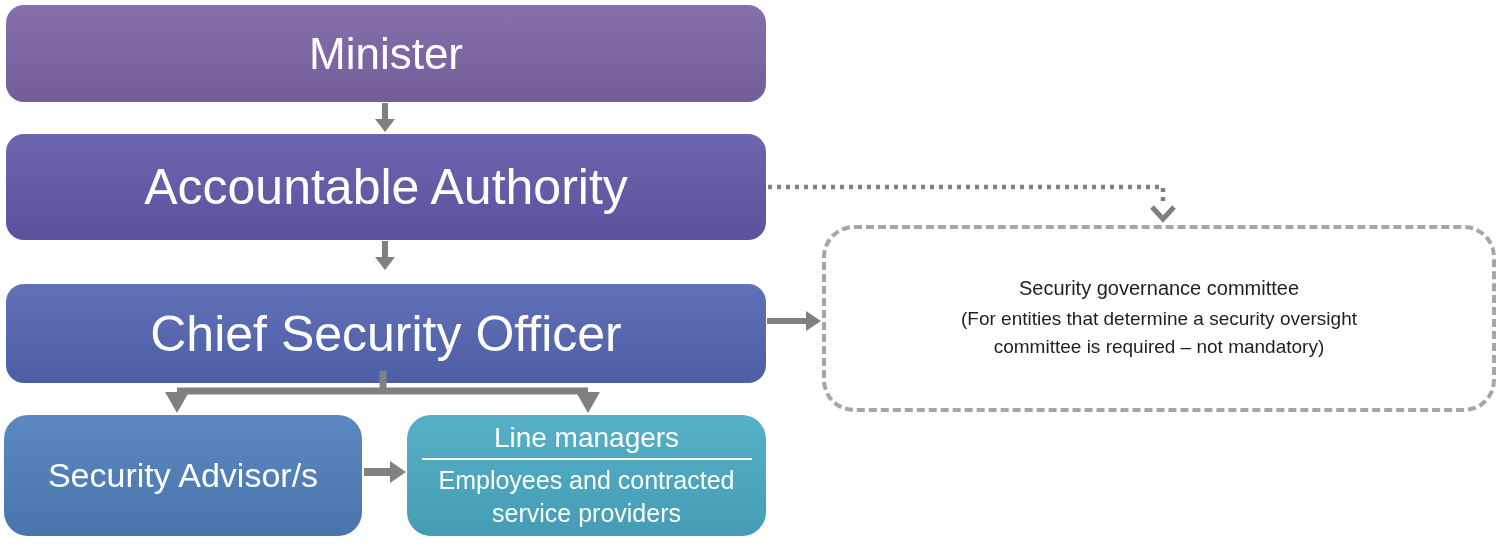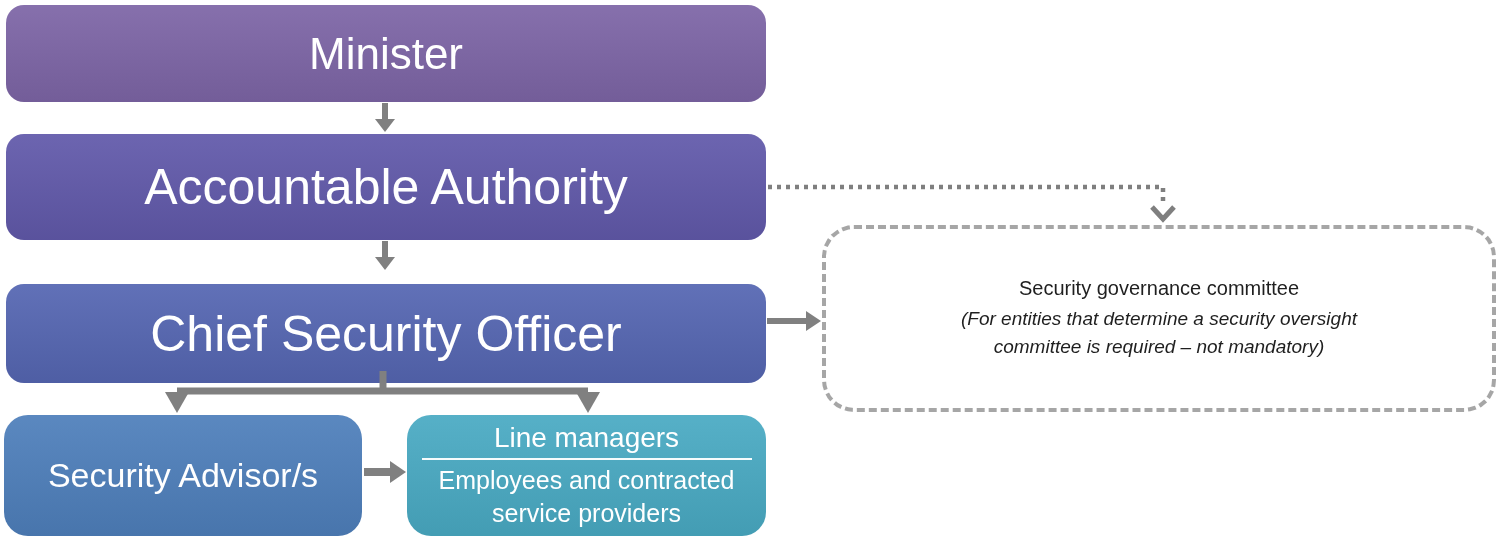--- a/index.html
+++ b/index.html
@@ -29,21 +29,21 @@
     background-color:var(--fill-line-managers,#49aac3);}
   .lm-title{font-size:28px;line-height:1.15;}
   .lm-divider{width:330px;height:2px;background:rgba(255,255,255,.95);margin:4px 0 4px;}
   .lm-body{font-size:25px;line-height:1.3;max-width:300px;}
   #security-governance-committee{
     left:822px;top:225px;width:674px;height:187px;border-radius:32px;
     border:4px dashed var(--dashed-border,#a6a6a6);
     background:#ffffff;color:var(--text-dark,#1f1f1f);
   }
   .committee-title{font-size:20px;line-height:1.25;max-width:310px;}
-  .committee-note{font-style:italic;font-size:19px;line-height:1.5;max-width:440px;margin-top:4px;}
+  .committee-note{font-size:19px;line-height:1.5;max-width:440px;margin-top:4px;}
   svg.arrows{position:absolute;left:0;top:0;width:1507px;height:546px;pointer-events:none;}
   .arrow-line{stroke:var(--arrow,#808080);fill:none;}
   .arrow-head{fill:var(--arrow,#808080);stroke:none;}
   .dotted-line{stroke:var(--dotted-arrow,#7f7f7f);fill:none;}
   .dotted-head{stroke:var(--dotted-arrow,#7f7f7f);fill:none;}
 </style>
 </head>
 <body>
 
 <div class="canvas">

